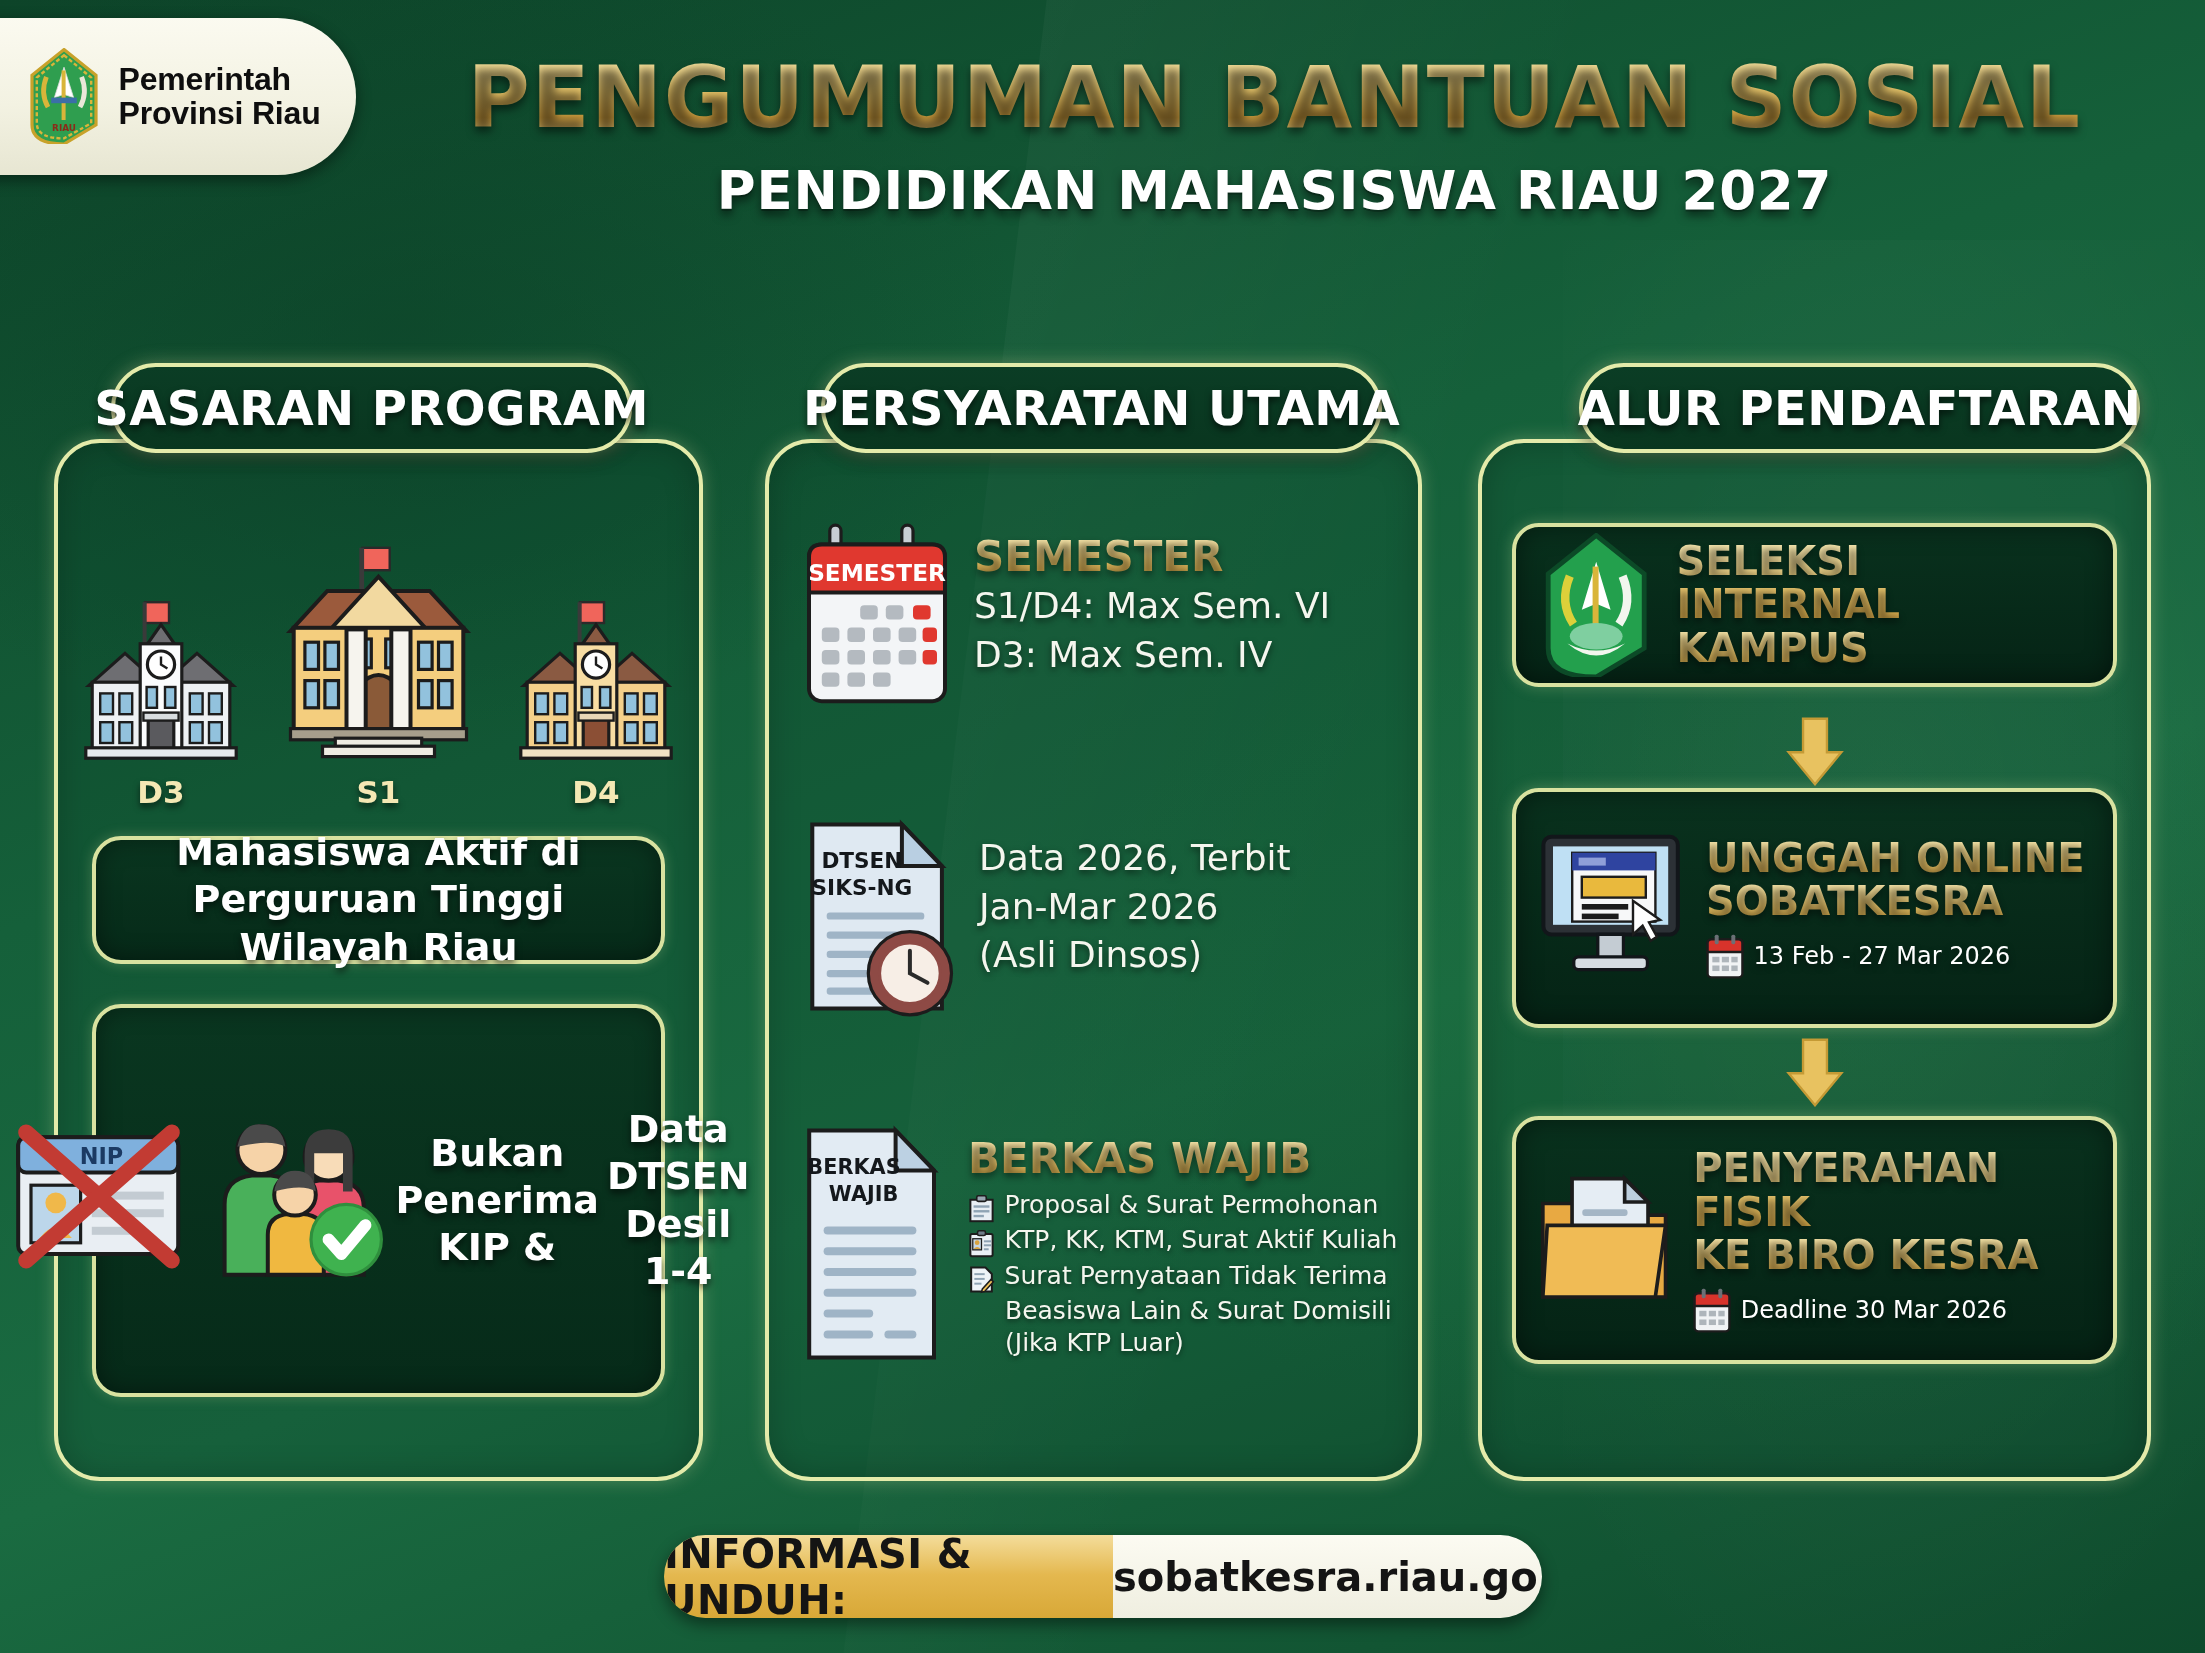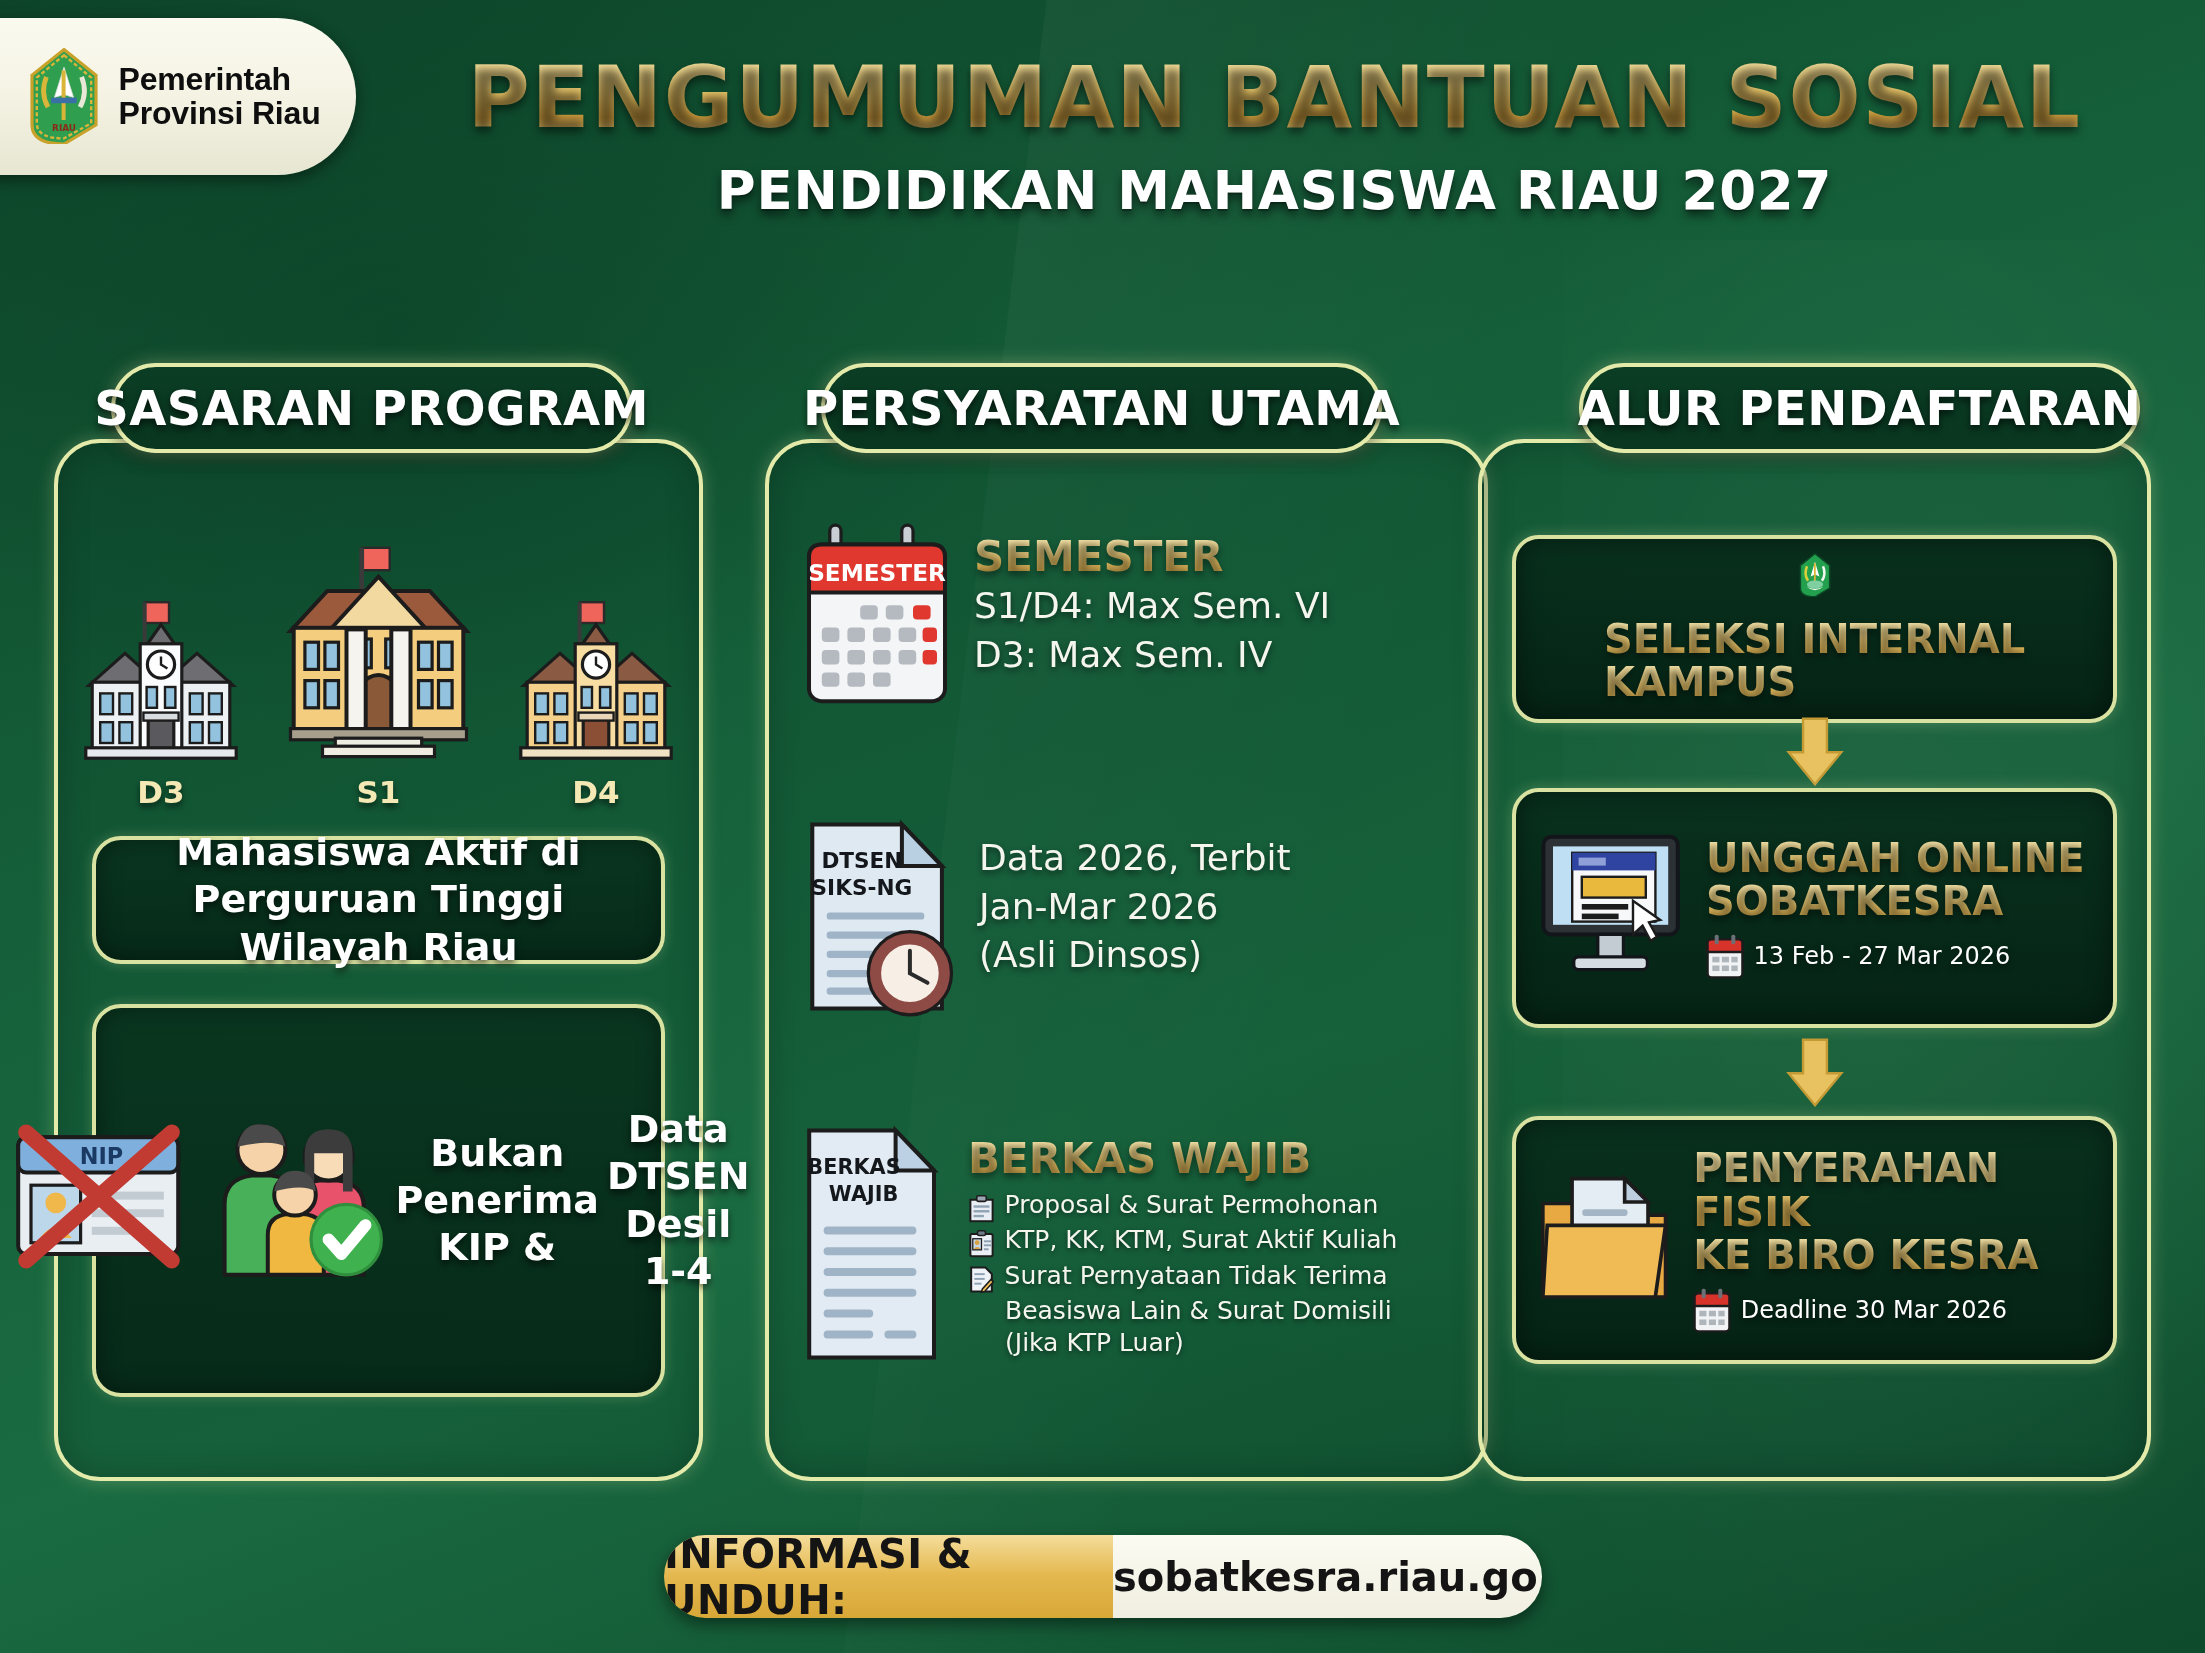--- a/index.html
+++ b/index.html
@@ -53,21 +53,21 @@
   
   .cols{position:absolute;left:0;top:405px;width:2205px;height:1074px;}
   .col{
     position:absolute;top:34px;height:1042px;
     border:4.8px solid #e4ebaa;border-radius:46px;
     box-shadow:0 0 17.6px rgba(226,235,170,.28), inset 0 0 32px rgba(0,0,0,.22);
     background:rgba(8,52,31,.18);
     box-sizing:border-box;
   }
   .col.c1{left:54px;width:649px;}
-  .col.c2{left:765px;width:723px;}
+  .col.c2{left:765px;width:657px;}
   .col.c3{left:1478px;width:673px;}
 
   .col-head{
     position:absolute;top:-42px;height:90px;
     border:4.8px solid #e4ebaa;border-radius:48px;
     background:linear-gradient(180deg,#0b3d25 0%,#09361f 100%);
     box-shadow:0 0 17.6px rgba(226,235,170,.35), 0 8px 16px rgba(0,0,0,.4);
     display:flex;align-items:center;justify-content:center;box-sizing:border-box;
     z-index:5;
   }
@@ -122,21 +122,21 @@
     text-shadow:0 2.4px 4.8px rgba(0,0,0,.55);font-family:"DejaVu Sans",sans-serif;}
 
   
   .step{
     position:absolute;left:30px;right:30px;
     border:4px solid #d9e2a0;border-radius:27px;
     background:linear-gradient(180deg,rgba(7,44,26,.9),rgba(4,32,19,.95));
     box-shadow:0 0 14.4px rgba(217,226,160,.28), inset 0 0 27px rgba(0,0,0,.45);
     box-sizing:border-box;display:flex;align-items:center;gap:21px;padding:14.4px 21px;
   }
-  .step.s1{top:92px;height:188px;flex-direction:column;}
+  .step.s1{top:80px;height:164px;}
   .step.s2{top:345px;height:240px;}
   .step.s3{top:673px;height:248px;}
   .step-title{font-size:40px;font-weight:bold;line-height:1.08;
     background:linear-gradient(180deg,#fbeeb8 0%,#e6c46d 55%,#c99b3b 100%);
     -webkit-background-clip:text;background-clip:text;color:transparent;
     text-shadow:0 4px 7.2px rgba(0,0,0,.45);font-family:"DejaVu Sans",sans-serif;}
   .step-date{display:flex;align-items:center;gap:9.6px;margin-top:9.6px;}
   .step-date .dt{font-size:24px;color:#ffffff;
     text-shadow:0 3.2px 6.4px rgba(0,0,0,.55);font-family:"DejaVu Sans",sans-serif;white-space:nowrap;}
   .arrow{position:absolute;left:50%;transform:translateX(-50%);width:59px;height:69px;}

